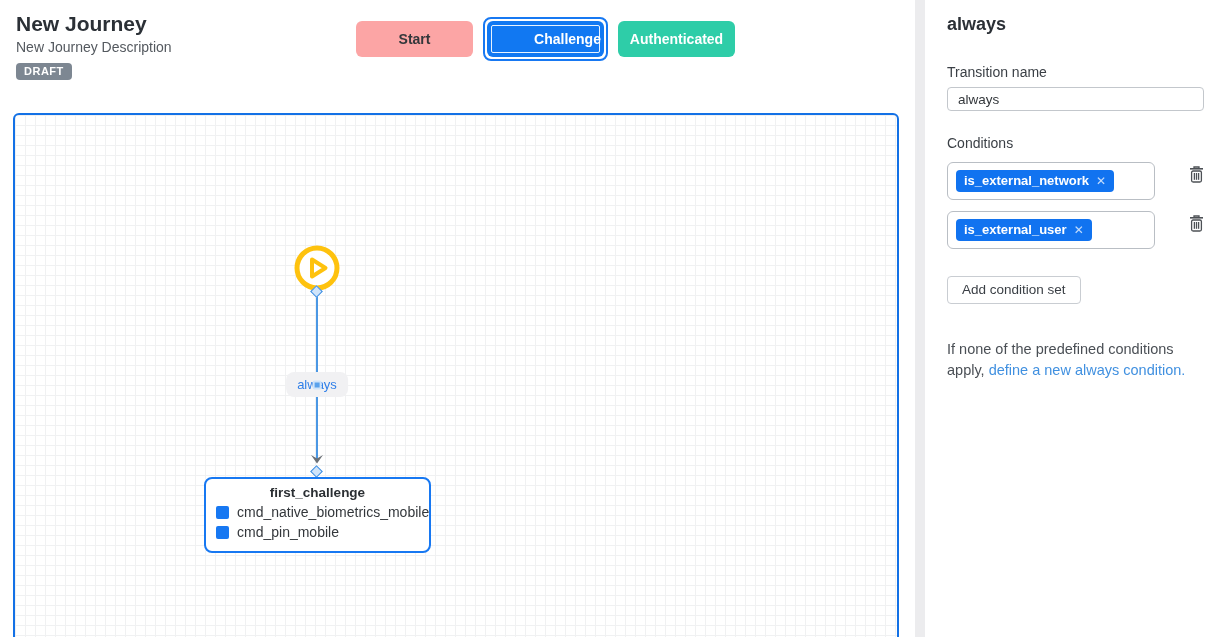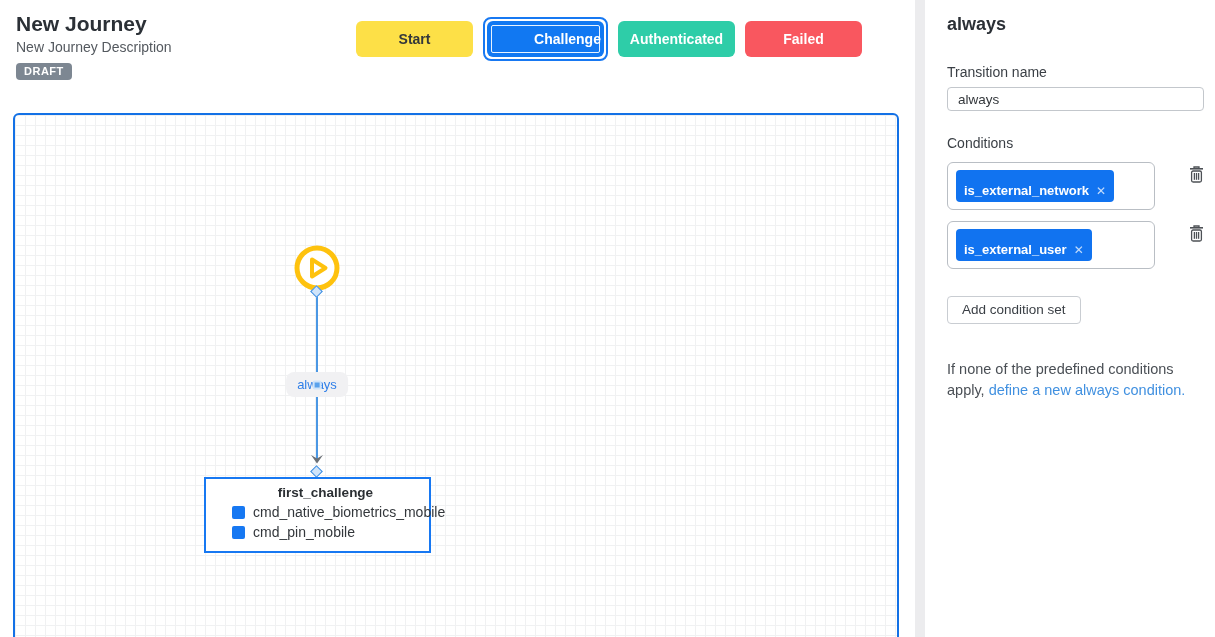--- a/index.html
+++ b/index.html
@@ -10,21 +10,21 @@
   
   .header-left { position:absolute; left:16px; top:12px; }
   .page-title { font-size:21px; font-weight:bold; color:#2b3036; }
   .page-subtitle { font-size:14px; color:#54595f; margin-top:3px; }
   .draft-badge { display:inline-block; margin-top:8px; background:#7d8792; color:#fff;
     font-size:11px; font-weight:bold; letter-spacing:.5px; padding:2px 8px 3px; border-radius:4px; }
 
   .state-buttons { position:absolute; left:356px; top:17px; display:flex; align-items:center; gap:10px; }
   .state-btn { width:117px; height:36px; border:none; border-radius:6px; font-size:14px;
     font-weight:bold; font-family:inherit; cursor:pointer; color:#fff; }
-  .btn-start { background:#fde047; color:#33373b; }
+  .btn-start { background:#fca5a5; color:#33373b; }
   .btn-challenge { background:#1178f2; outline:1.5px solid rgba(255,255,255,.9); outline-offset:-5px;padding-left:44px; }
   .challenge-wrap { border:2px solid #1778f2; border-radius:8px; padding:2px; background:#fff; }
   .btn-authenticated { background:#2ecda8; }
   .btn-failed { background:#f9575f; }
 
   
   .canvas { position:absolute; left:13px; top:113px; width:886px; height:540px;
     border:2px solid #1371e6; border-radius:6px 6px 0 0; background-color:#fff;
     background-image:
       linear-gradient(#f0f1f2 1px, transparent 1px),
@@ -39,41 +39,41 @@
   .diamond.bottom { left:297px; top:352px; }
   .arrowhead { position:absolute; left:296px; top:340px; }
 
   .edge-label { position:absolute; left:302px; top:257px; transform:translateX(-50%);
     background:#f1f1f3; border-radius:8px; padding:5px 11px; font-size:13px;
     color:#2f7fe8; cursor:pointer; }
   .edge-handle { position:absolute; left:50%; top:50%; width:9px; height:9px;
     transform:translate(-50%,-50%); background:#5aa2ec; border:2px solid #cfe4fa; border-radius:2px; }
 
   .flow-node { position:absolute; left:189px; top:362px; width:227px; height:76px;
-    background:#fff; border:2.5px solid #1778f2; border-radius:0; padding-top:6px; cursor:pointer;padding-left:16px; }
+    background:#fff; border:2.5px solid #1778f2; border-radius:8px; padding-top:6px; cursor:pointer; }
   .flow-node-title { text-align:center; font-size:13.5px; font-weight:bold; color:#2b2f33; }
   .flow-node-row { display:flex; align-items:center; gap:8px; padding-left:10px; margin-top:4px; }
   .cmd-square { width:13px; height:13px; background:#1778f2; border-radius:2px; flex:0 0 auto; }
   .flow-node-row span.cmd-label { font-size:14px; color:#33373b; }
 
   
   .panel-divider { position:absolute; left:915px; top:0; width:10px; height:637px; background:#ececee; }
   .side-panel { position:absolute; left:925px; top:0; width:290px; height:637px;
     background:#fff; padding:14px 11px 0 22px; }
   .panel-title { font-size:18px; font-weight:bold; color:#2b3036; }
   .field-label { font-size:14px; color:#3a3f45; margin-top:29px; }
   .text-input { display:block; margin-top:7px; width:257px; height:24px; padding:2px 10px;
     border:1px solid #c3c7cc; border-radius:4px; font-size:13.5px; color:#33373b;
     font-family:inherit; outline:none; }
   .conditions-label { margin-top:24px; }
   .condition-row { display:flex; align-items:flex-start; width:257px; margin-top:11px; }
   .condition-box { width:208px; min-height:37px; border:1px solid #b9bec4; border-radius:6px;
     padding:7px 8px; background:#fff; }
   .chip { display:inline-flex; align-items:center; gap:7px; background:#1173f0; color:#fff;
-    font-size:13px; font-weight:bold; padding:13px 8px 4px; border-radius:4px; cursor:default; }
+    font-size:13px; font-weight:bold; padding:3px 8px 4px; border-radius:4px; cursor:default; }
   .chip .chip-x { font-weight:normal; opacity:.75; font-size:12px; cursor:pointer; }
   .trash-btn { margin-left:auto; margin-top:4px; background:none; border:none; padding:0; cursor:pointer; }
   .or-label { width:257px; text-align:center; font-size:16px; font-weight:800; color:#1f2326; margin-top:12px; }
   .add-set-btn { margin-top:27px; background:#fff; border:1px solid #c9cdd2; border-radius:4px;
     padding:5px 14px 6px; font-size:13.5px; color:#3a3f45; font-family:inherit; cursor:pointer; }
   .panel-note { margin-top:35px; width:252px; font-size:14.5px; line-height:21px; color:#4a4f55; }
   .panel-note a { color:#4090e0; text-decoration:none; cursor:pointer; }
 </style>
 </head>
 <body>
@@ -85,21 +85,20 @@
     <div class="page-subtitle">New Journey Description</div>
     <span class="draft-badge">DRAFT</span>
   </div>
 
   <div class="state-buttons">
     <button class="state-btn btn-start">Start</button>
     <div class="challenge-wrap">
       <button class="state-btn btn-challenge">Challenge</button>
     </div>
     <button class="state-btn btn-authenticated">Authenticated</button>
-    <button class="state-btn btn-failed">Failed</button>
   </div>
 
   <div class="canvas">
 
     <div class="start-node">
       <svg width="46" height="46" viewBox="0 0 46 46">
         <circle cx="23" cy="23" r="20" fill="#fff" stroke="#fec20e" stroke-width="5"></circle>
         <polygon points="18,14.5 31.5,23 18,31.5" fill="none" stroke="#fec20e" stroke-width="4" stroke-linejoin="round"></polygon>
       </svg>
     </div>

